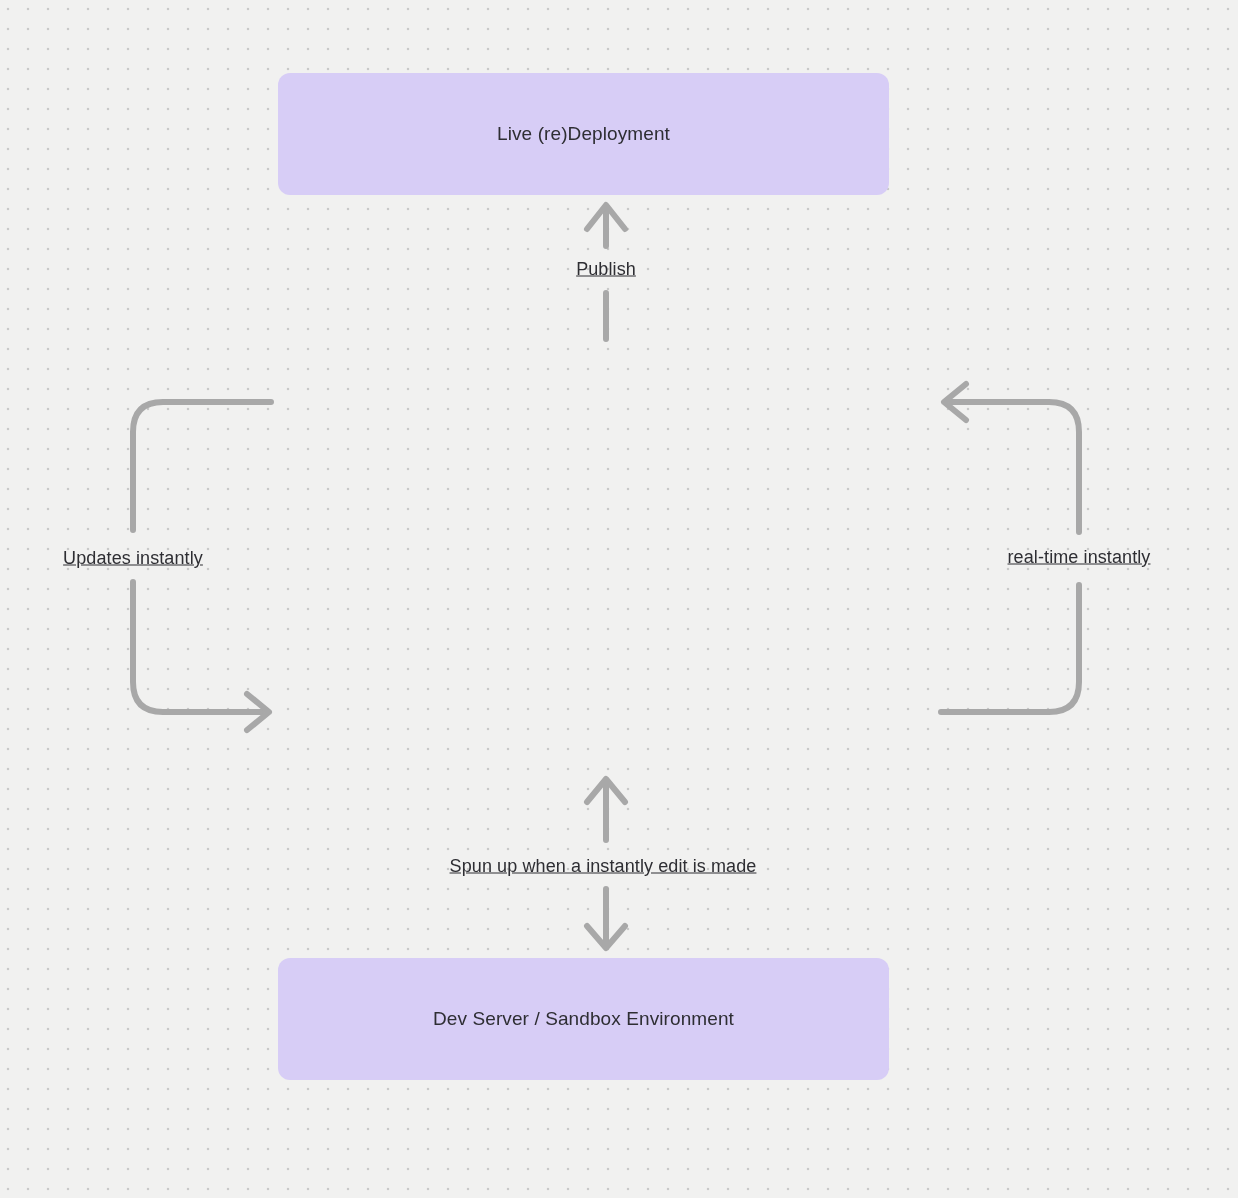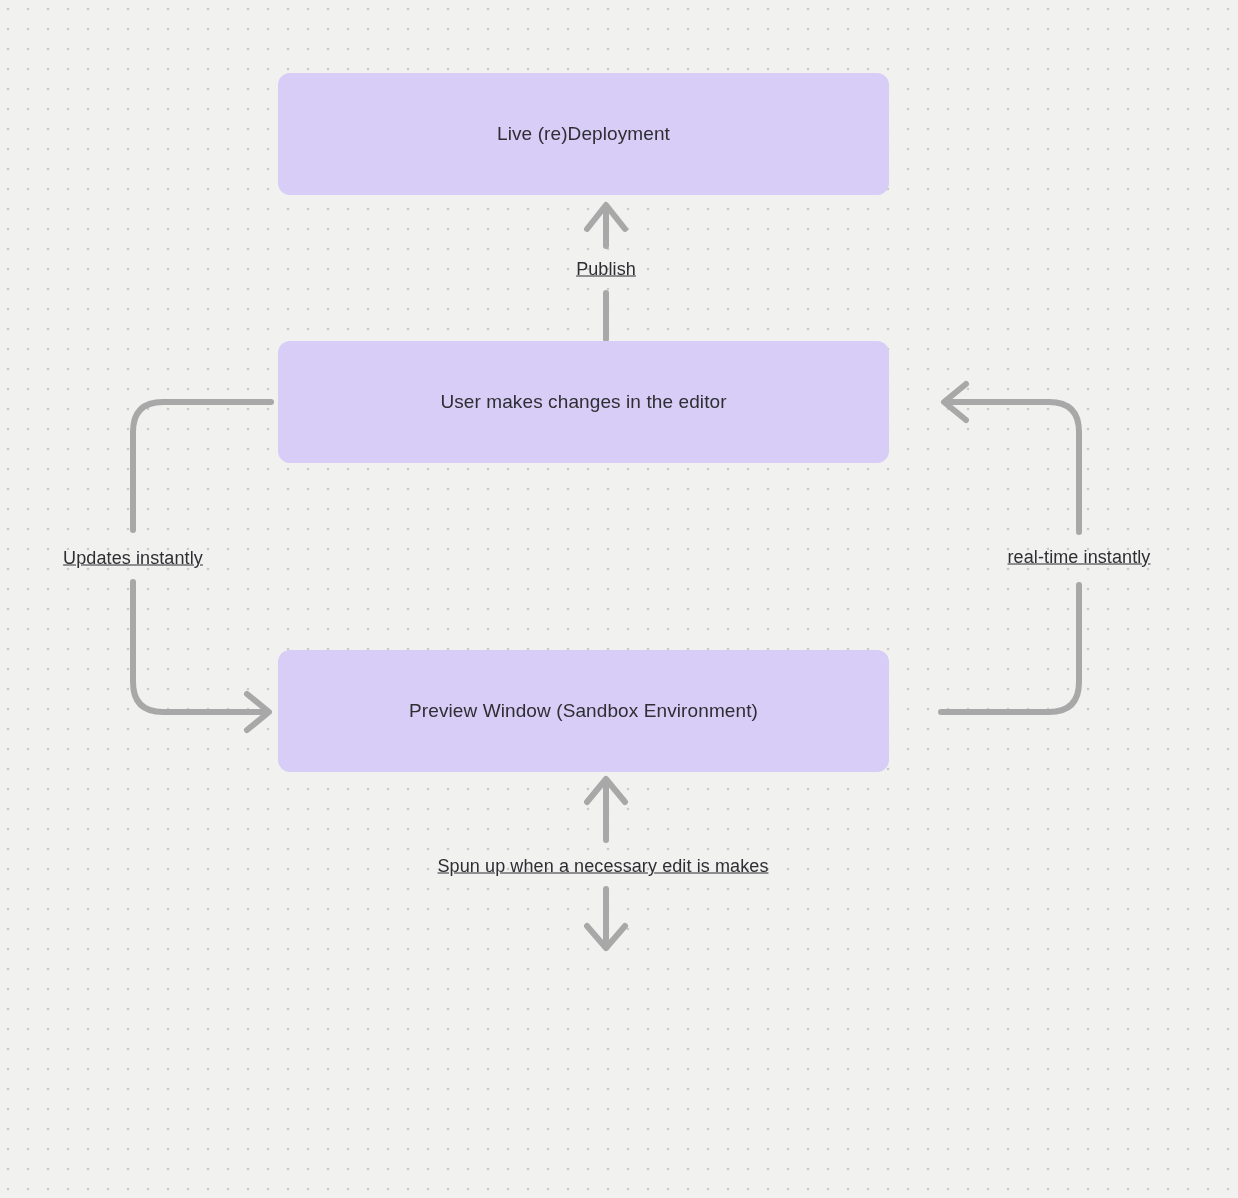--- a/index.html
+++ b/index.html
@@ -102,30 +102,27 @@
       <path d="M 587 802 L 606 779 L 625 802"></path>
       <path d="M 606 889 L 606 945"></path>
       <path d="M 587 926 L 606 948 L 625 926"></path>
     </g>
   </svg>
 
   <div class="node node-live">
     <span>Live (re)Deployment</span>
   </div>
 
-  <div class="node node-user">
-    <span>User makes changes in the editor</span>
+
+
+  <div class="node node-dev">
+    <span>Dev Server / Sandbox Environment</span>
   </div>
-
-  <div class="node node-preview">
-    <span>Preview Window (Sandbox Environment)</span>
-  </div>
-
 
   <div class="edge-label label-publish">Publish</div>
 
   <div class="edge-label label-updates">Updates instantly</div>
 
   <div class="edge-label label-feedback">real-time instantly</div>
 
-  <div class="edge-label label-spun">Spun up when a necessary edit is makes</div>
+  <div class="edge-label label-spun">Spun up when a instantly edit is made</div>
 
 </div>
 
 </body></html>

